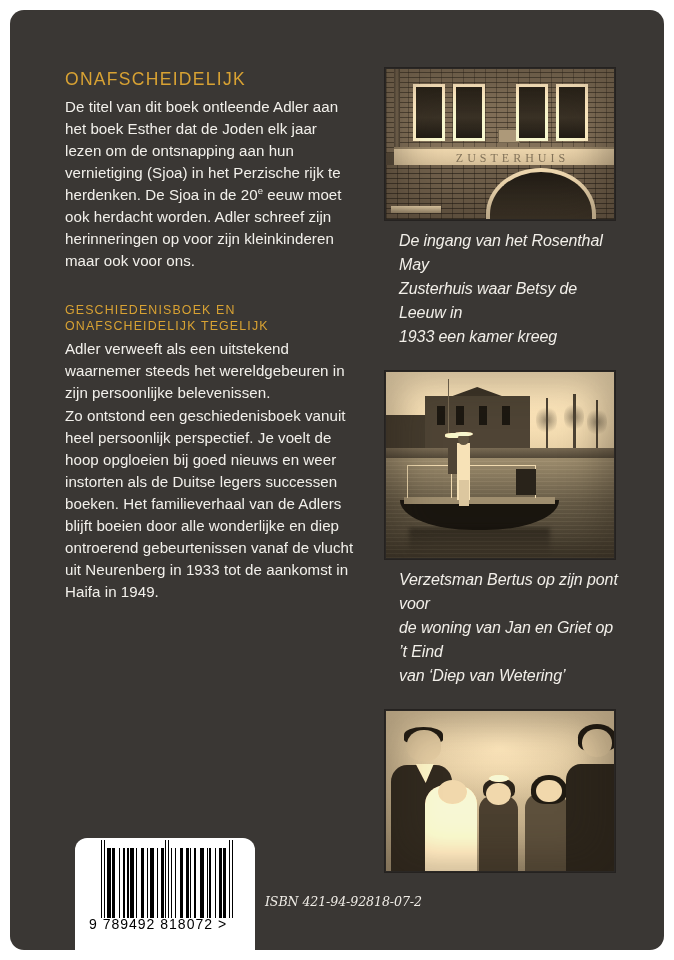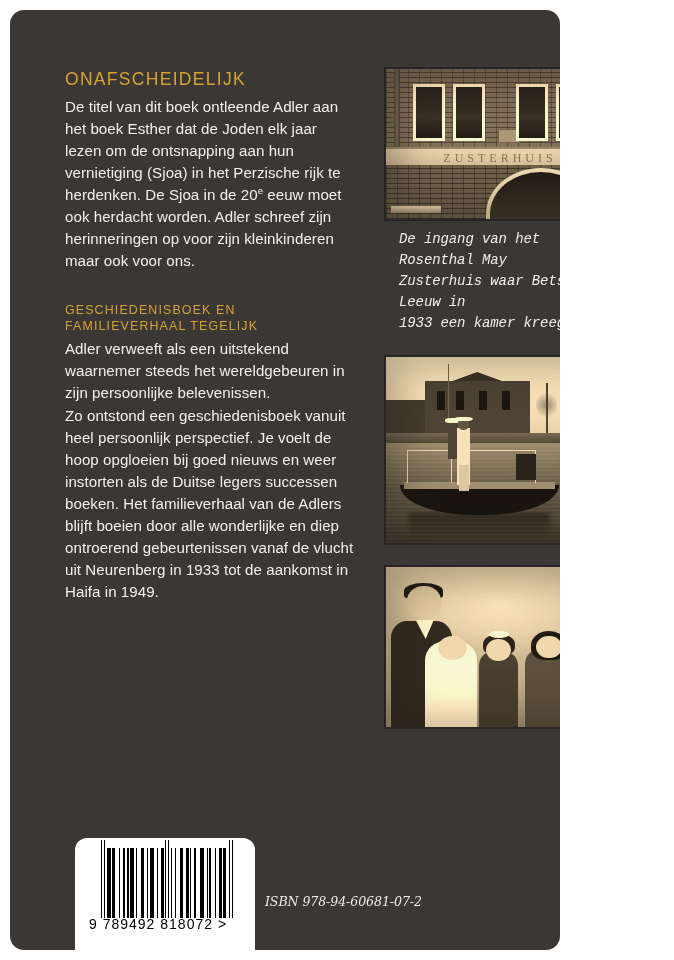--- a/index.html
+++ b/index.html
@@ -19,21 +19,21 @@
     width: 674px;
     height: 960px;
     background: #ffffff;
   }
 
   
   .cover {
     position: absolute;
     left: 10px;
     top: 10px;
-    width: 550px;
+    width: 654px;
     height: 940px;
     background: #3a3734;
     border-radius: 14px;
     overflow: hidden;
   }
 
   
   .text-col {
     position: absolute;
     left: 55px;
@@ -89,26 +89,26 @@
     box-sizing: border-box;
     background: #2b2724;
     box-shadow: 0 0 0 1px rgba(20,18,16,.55);
   }
   .photo-1 { height: 152px; }
   .photo-2 { height: 188px; }
   .photo-3 { height: 162px; }
 
   .caption {
     color: #f2efe9;
-    font-size: 14px;
+    font-size: 16px;
     line-height: 1.50;
     margin: 9px 0 0 14px;
     white-space: pre-line;
     font-style: italic;
-    font-family: Liberation Mono, monospace;
+    font-family: Liberation Sans, sans-serif;
     letter-spacing: -0.1px;
   }
 
   .photo-gap { height: 22px; }
 
   
   .scene { position: absolute; inset: 0; }
 
   
   .p1-sky {
@@ -129,24 +129,25 @@
     height: 38%;
     background: linear-gradient(180deg,#2a2219 0%, #3a3026 60%, #241d16 100%);
     border: 3px solid #e7ded0;
     box-sizing: border-box;
   }
   .p1-w1 { left: 12%;  width: 14%; }
   .p1-w2 { left: 29.5%; width: 14%; }
   .p1-w3 { left: 57%;  width: 14%; }
   .p1-w4 { left: 74.5%; width: 14%; }
   .p1-lintel {
-    position: absolute; left: 0; top: 52%; width: 100%; height: 12%;
+    position: absolute; left: 8px; top: 52%; width: 100%; height: 12%;
     background: linear-gradient(180deg,#cdbfa9 0%, #b9a88f 100%);
     border-top: 2px solid #8d7a62;
     border-bottom: 2px solid #6f5f4c;
+    padding-left: 9px;
   }
   .p1-lintel span {
     position: absolute; left: 0; right: 0; top: 50%;
     transform: translateY(-50%);
     text-align: center;
     color: #6b5b47;
     font-size: 12px;
     letter-spacing: 4px;
     font-family: "Liberation Serif", serif;
     opacity: .85;
@@ -435,21 +436,21 @@
       <h2 class="section-heading">ONAFSCHEIDELIJK</h2>
 
 
       <div class="block-gap-3"></div>
 
       <p class="body-text">De titel van dit boek ontleende Adler aan het boek Esther dat de Joden elk jaar lezen om de ontsnapping aan hun vernietiging (Sjoa) in het Perzische rijk te herdenken. De Sjoa in de 20<sup>e</sup>  eeuw moet ook herdacht worden. Adler schreef zijn herinneringen op voor zijn kleinkinderen maar ook voor ons.</p>
 
       <div class="block-gap-2"></div>
 
       <h2 class="section-heading small">GESCHIEDENISBOEK EN
-FAMILIEVERHAAL TEGELIJK</h2>
+ONAFSCHEIDELIJK TEGELIJK</h2>
 
       <p class="body-text">Adler verweeft als een uitstekend waarnemer steeds het wereldgebeuren in zijn persoonlijke belevenissen.</p>
 
       <div class="block-gap-3"></div>
 
       <p class="body-text">Zo ontstond een geschiedenisboek vanuit heel persoonlijk perspectief. Je voelt de hoop opgloeien bij goed nieuws en weer instorten als de Duitse legers successen boeken. Het familieverhaal van de Adlers blijft boeien door alle wonderlijke en diep ontroerend gebeurtenissen vanaf de vlucht uit Neurenberg in 1933 tot de aankomst in Haifa in 1949.</p>
     </div>
 
     <div class="photo-col">
 
@@ -507,20 +508,23 @@
           <div class="p2-man2"></div>
           <div class="p2-man2-hat"></div>
           <div class="p2-man-body"></div>
           <div class="p2-man-legs"></div>
           <div class="p2-man-head"></div>
           <div class="p2-man-hat"></div>
           <div class="p2-refl"></div>
           <div class="p3-vign"></div>
         </div>
       </div>
+      <div class="caption">Verzetsman Bertus op zijn pont voor
+de woning van Jan en Griet op ’t Eind
+van ‘Diep van Wetering’</div>
 
       <div class="photo-gap"></div>
 
       <div class="photo-frame photo-3">
         <div class="scene sepia">
           <div class="p3-bg"></div>
           <div class="p3-father"></div>
           <div class="p3-f-hair"></div>
           <div class="p3-f-head"></div>
           <div class="p3-f-collar"></div>
@@ -636,17 +640,17 @@
           <i style="width: 1.4px; background: transparent;"></i>
           <i style="width: 1.4px; background: transparent;"></i>
           <i class="tall" style="width: 1.4px; background: rgb(0, 0, 0);"></i>
           <i class="tall" style="width: 1.4px; background: transparent;"></i>
           <i class="tall" style="width: 1.4px; background: rgb(0, 0, 0);"></i>
         </div>
       <div class="barcode-digits">9  789492  818072   &gt;</div>
     </div>
 
     <div class="imprint">
-      <div>ISBN 978-94-60681-07-2</div>
+      <div>ISBN 421-94-92818-07-2</div>
     </div>
 
   </div>
 </div>
 
 </body></html>

